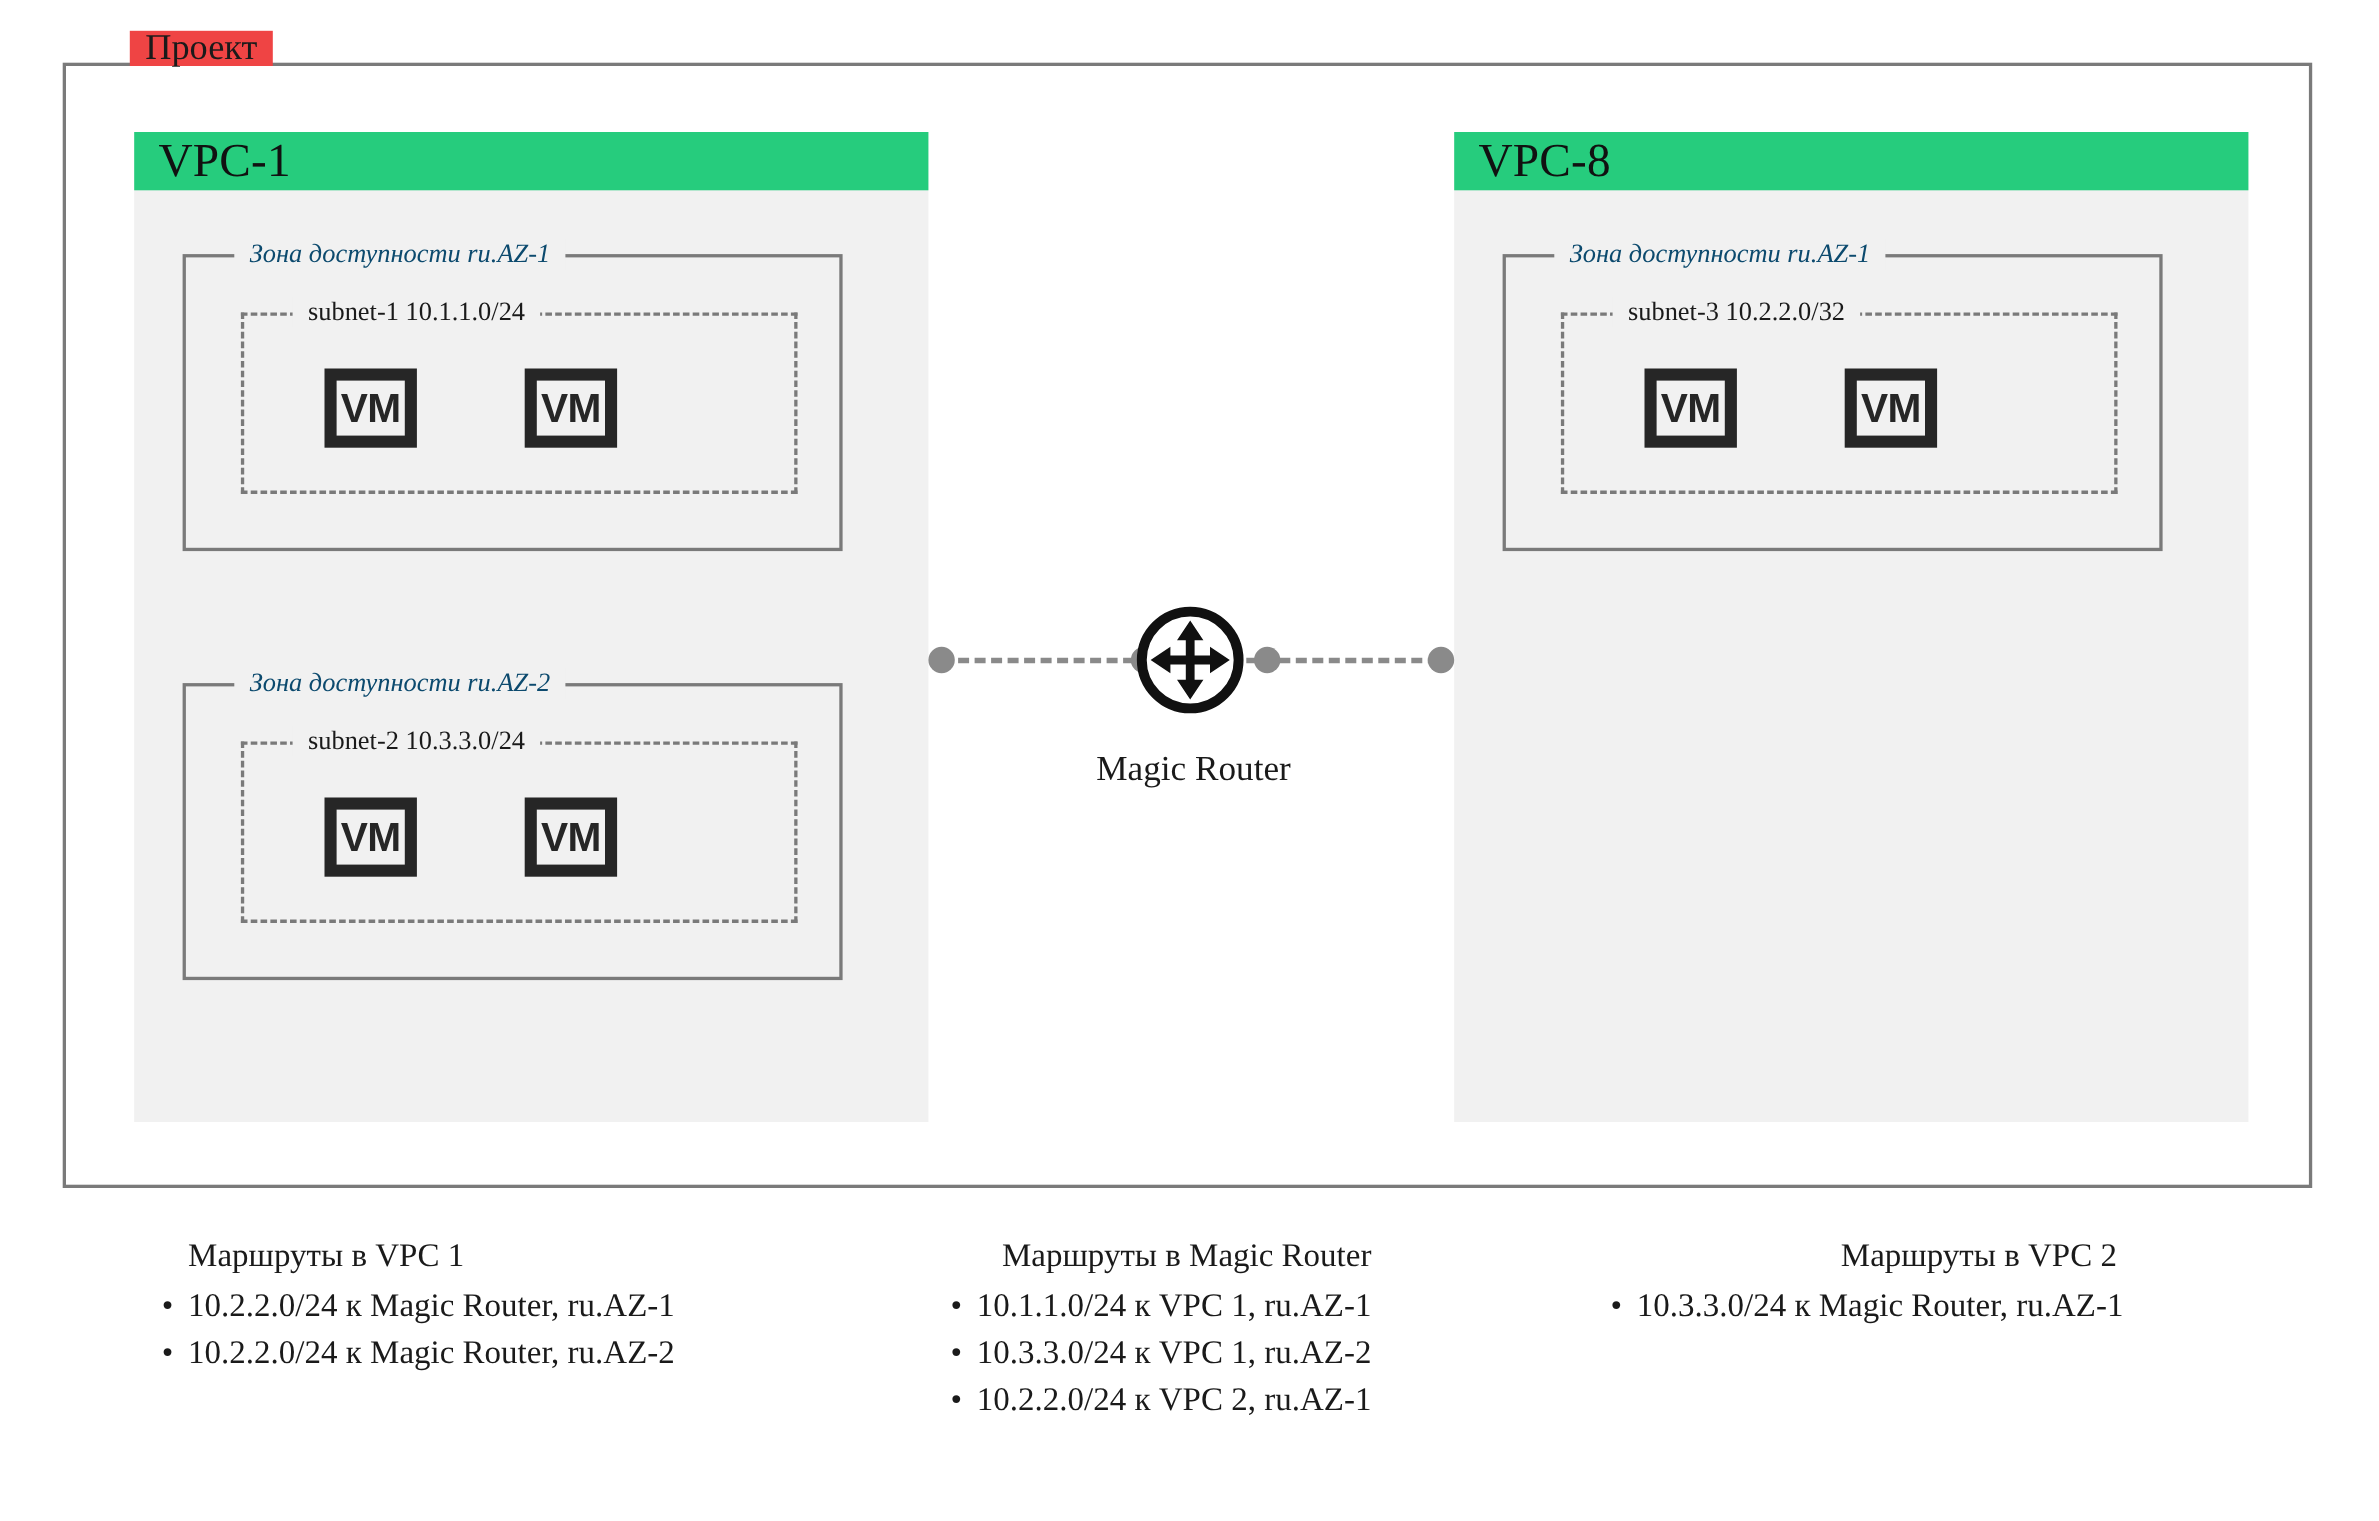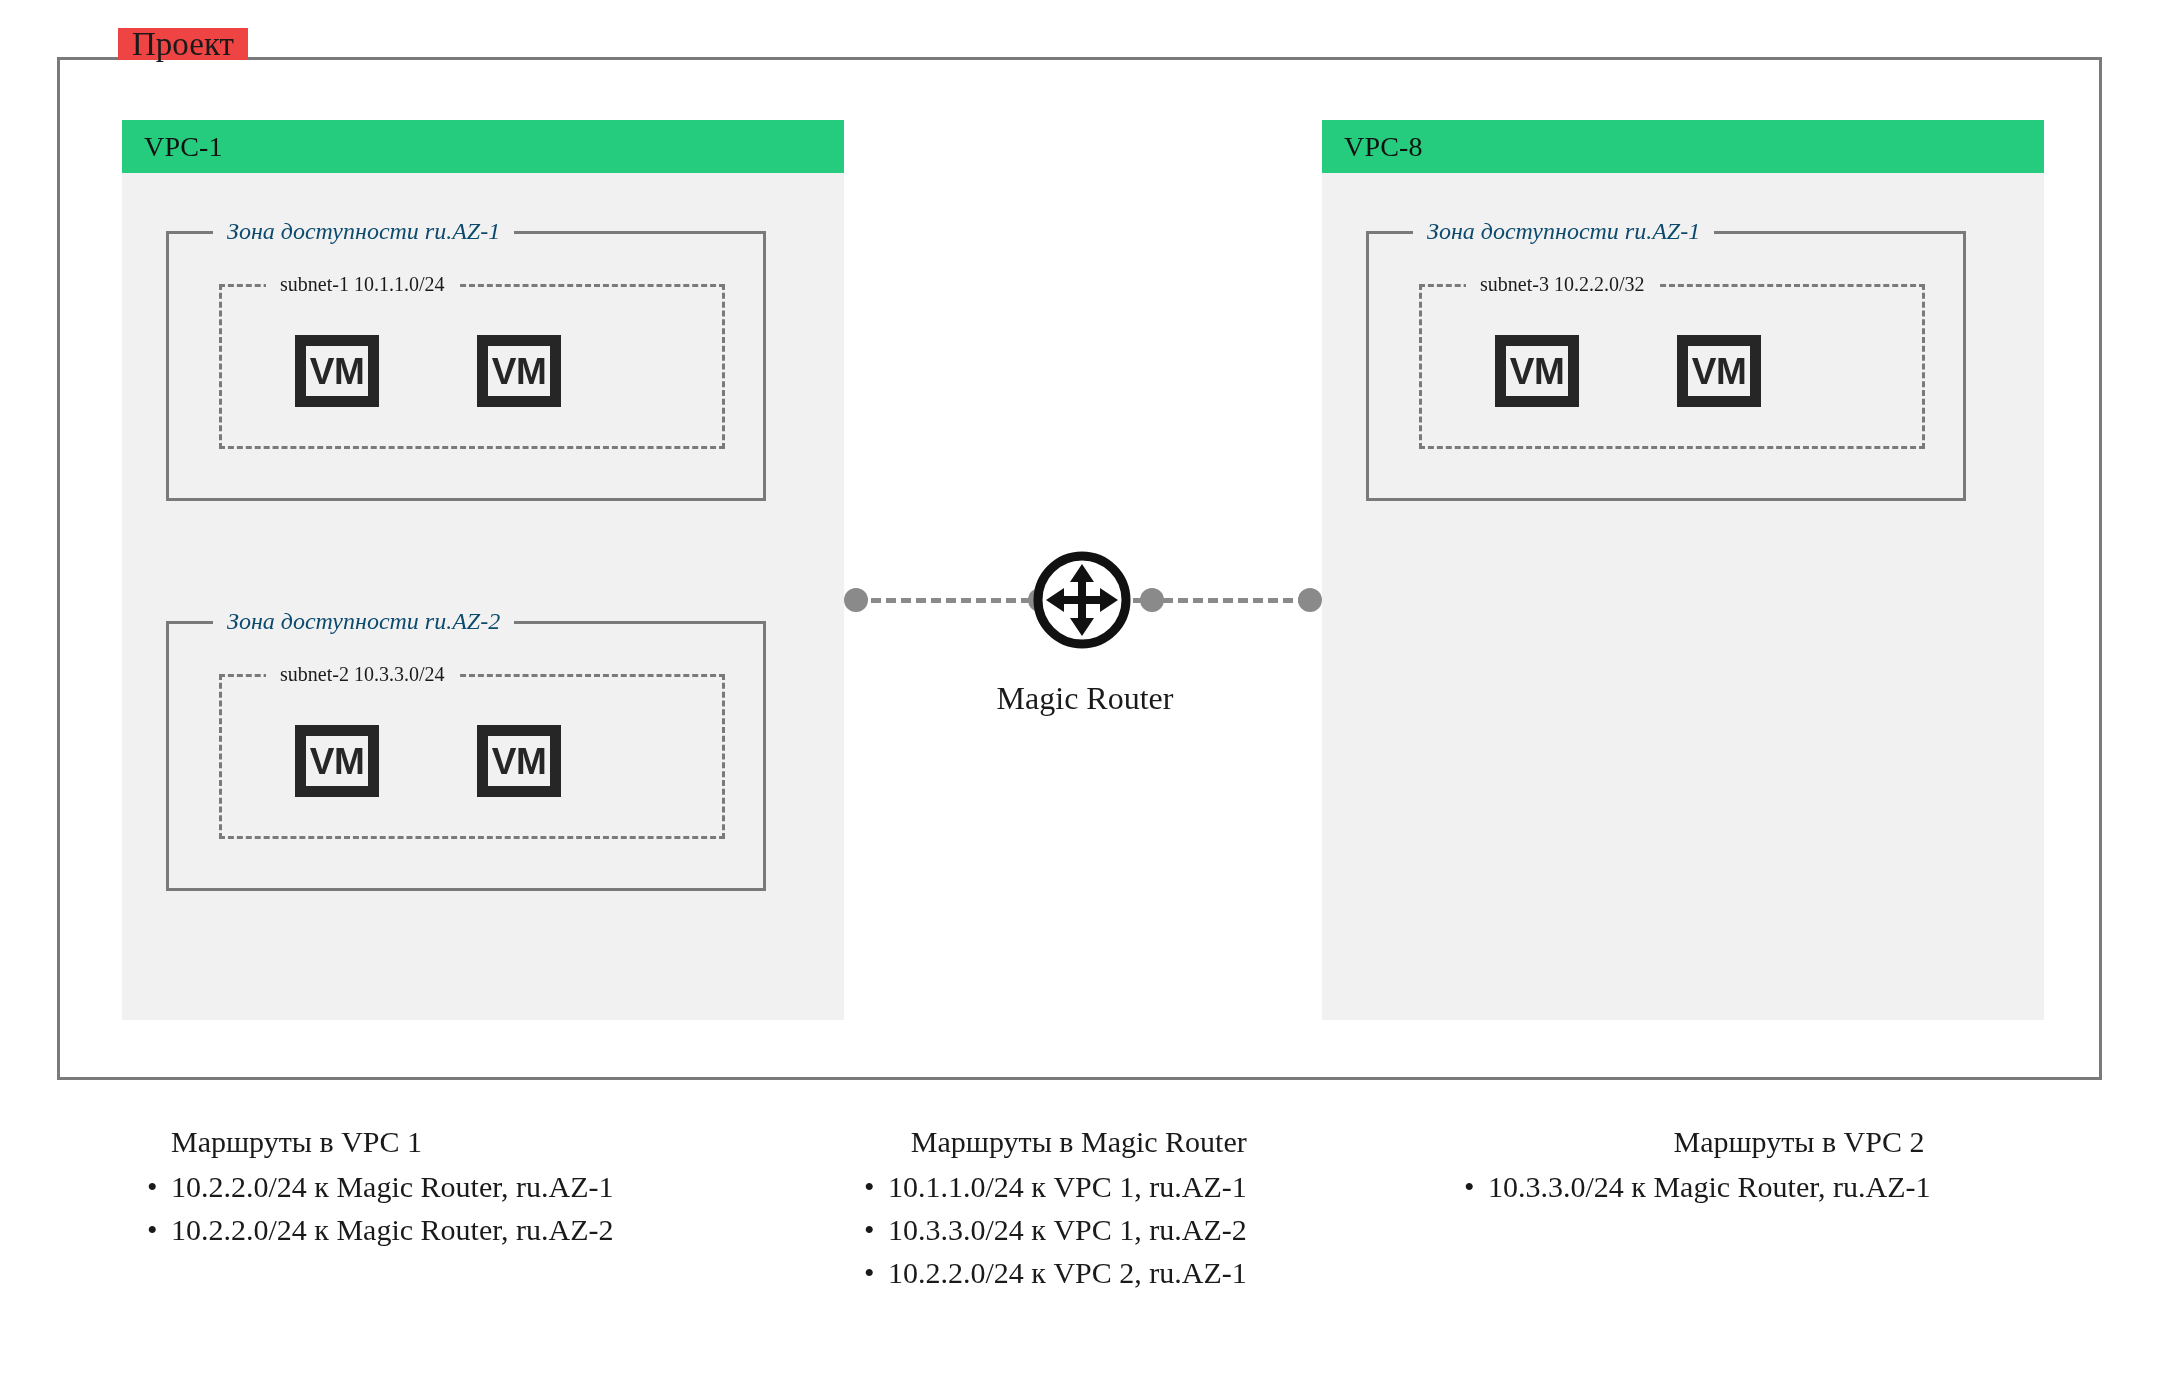--- a/index.html
+++ b/index.html
@@ -49,21 +49,21 @@
   }
   .vpc-header {
     height: 53px;
     background: #26CC7D;
     display: flex;
     align-items: center;
     padding-left: 22px;
     box-sizing: border-box;
   }
   .vpc-title {
-    font-size: 28px;
+    font-size: 43px;
     line-height: 33px;
     color: #111111;
     letter-spacing: 0.2px;
   }
   .vpc-body {
     position: relative;
     height: calc(100% - 53px);
   }
 
   #vpc-1 { left: 122px; top: 120px; width: 722px; height: 900px; }
@@ -93,21 +93,21 @@
     position: absolute;
     border: 3px dashed #7a7a7a;
     box-sizing: border-box;
   }
   .subnet-label {
     position: absolute;
     top: -17px;
     left: 44px;
     background: #f1f1f1;
     padding: 0 14px;
-    font-size: 20px;
+    font-size: 24px;
     line-height: 28px;
     white-space: nowrap;
     color: #1a1a1a;
   }
 
   
   .vm {
     position: absolute;
     width: 84px;
     height: 72px;

